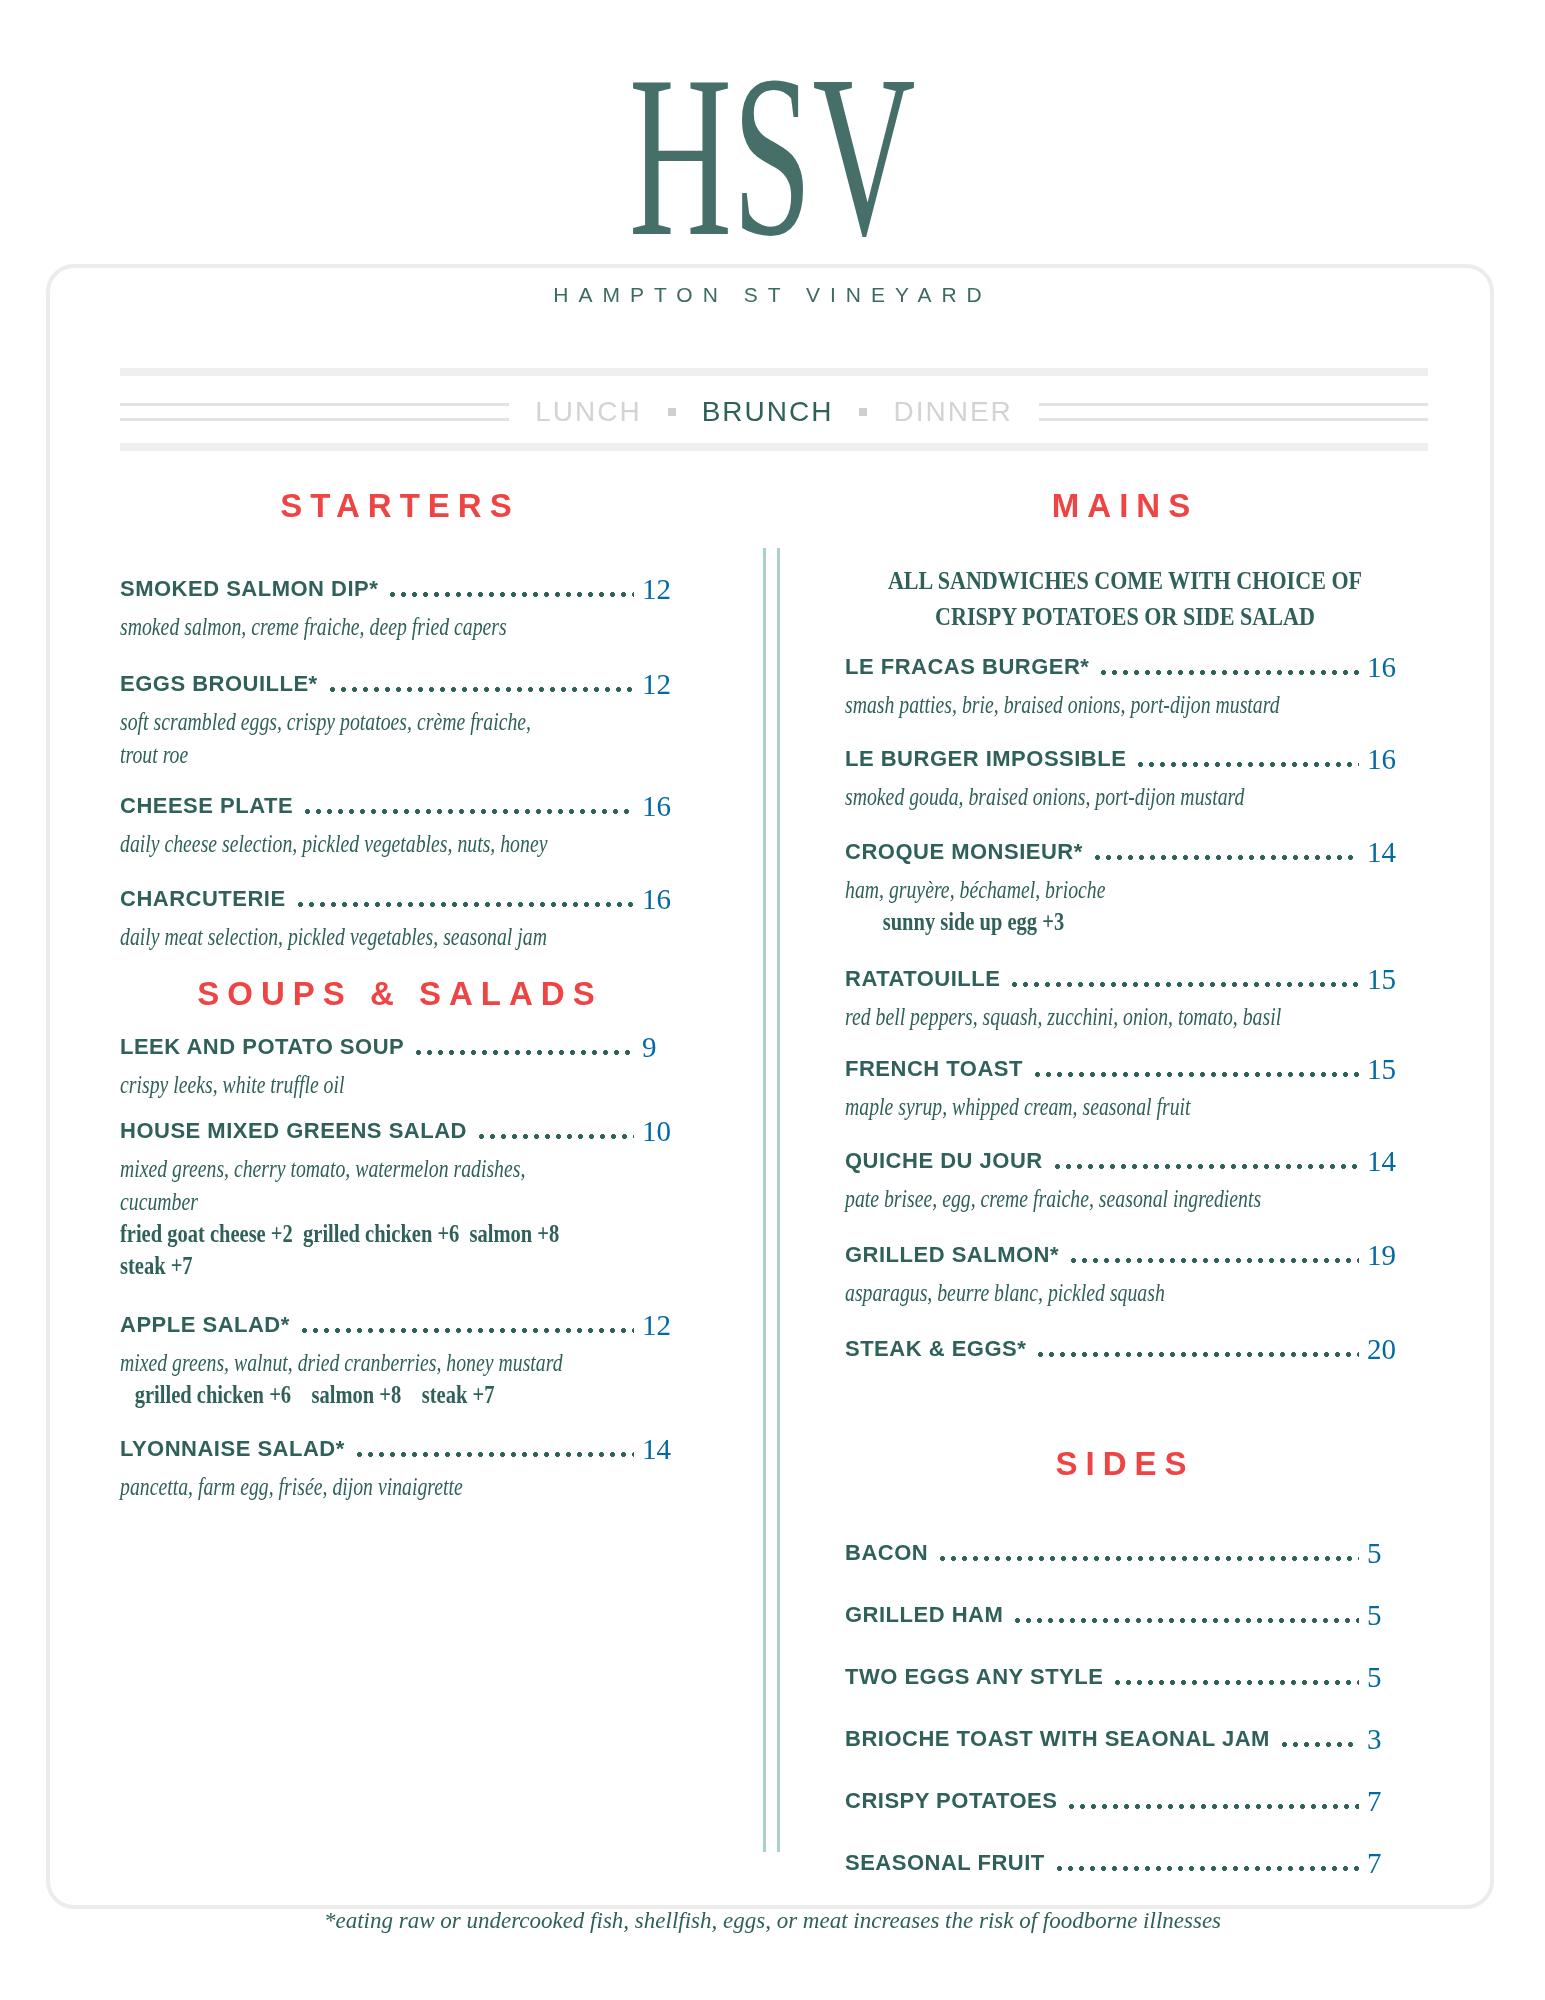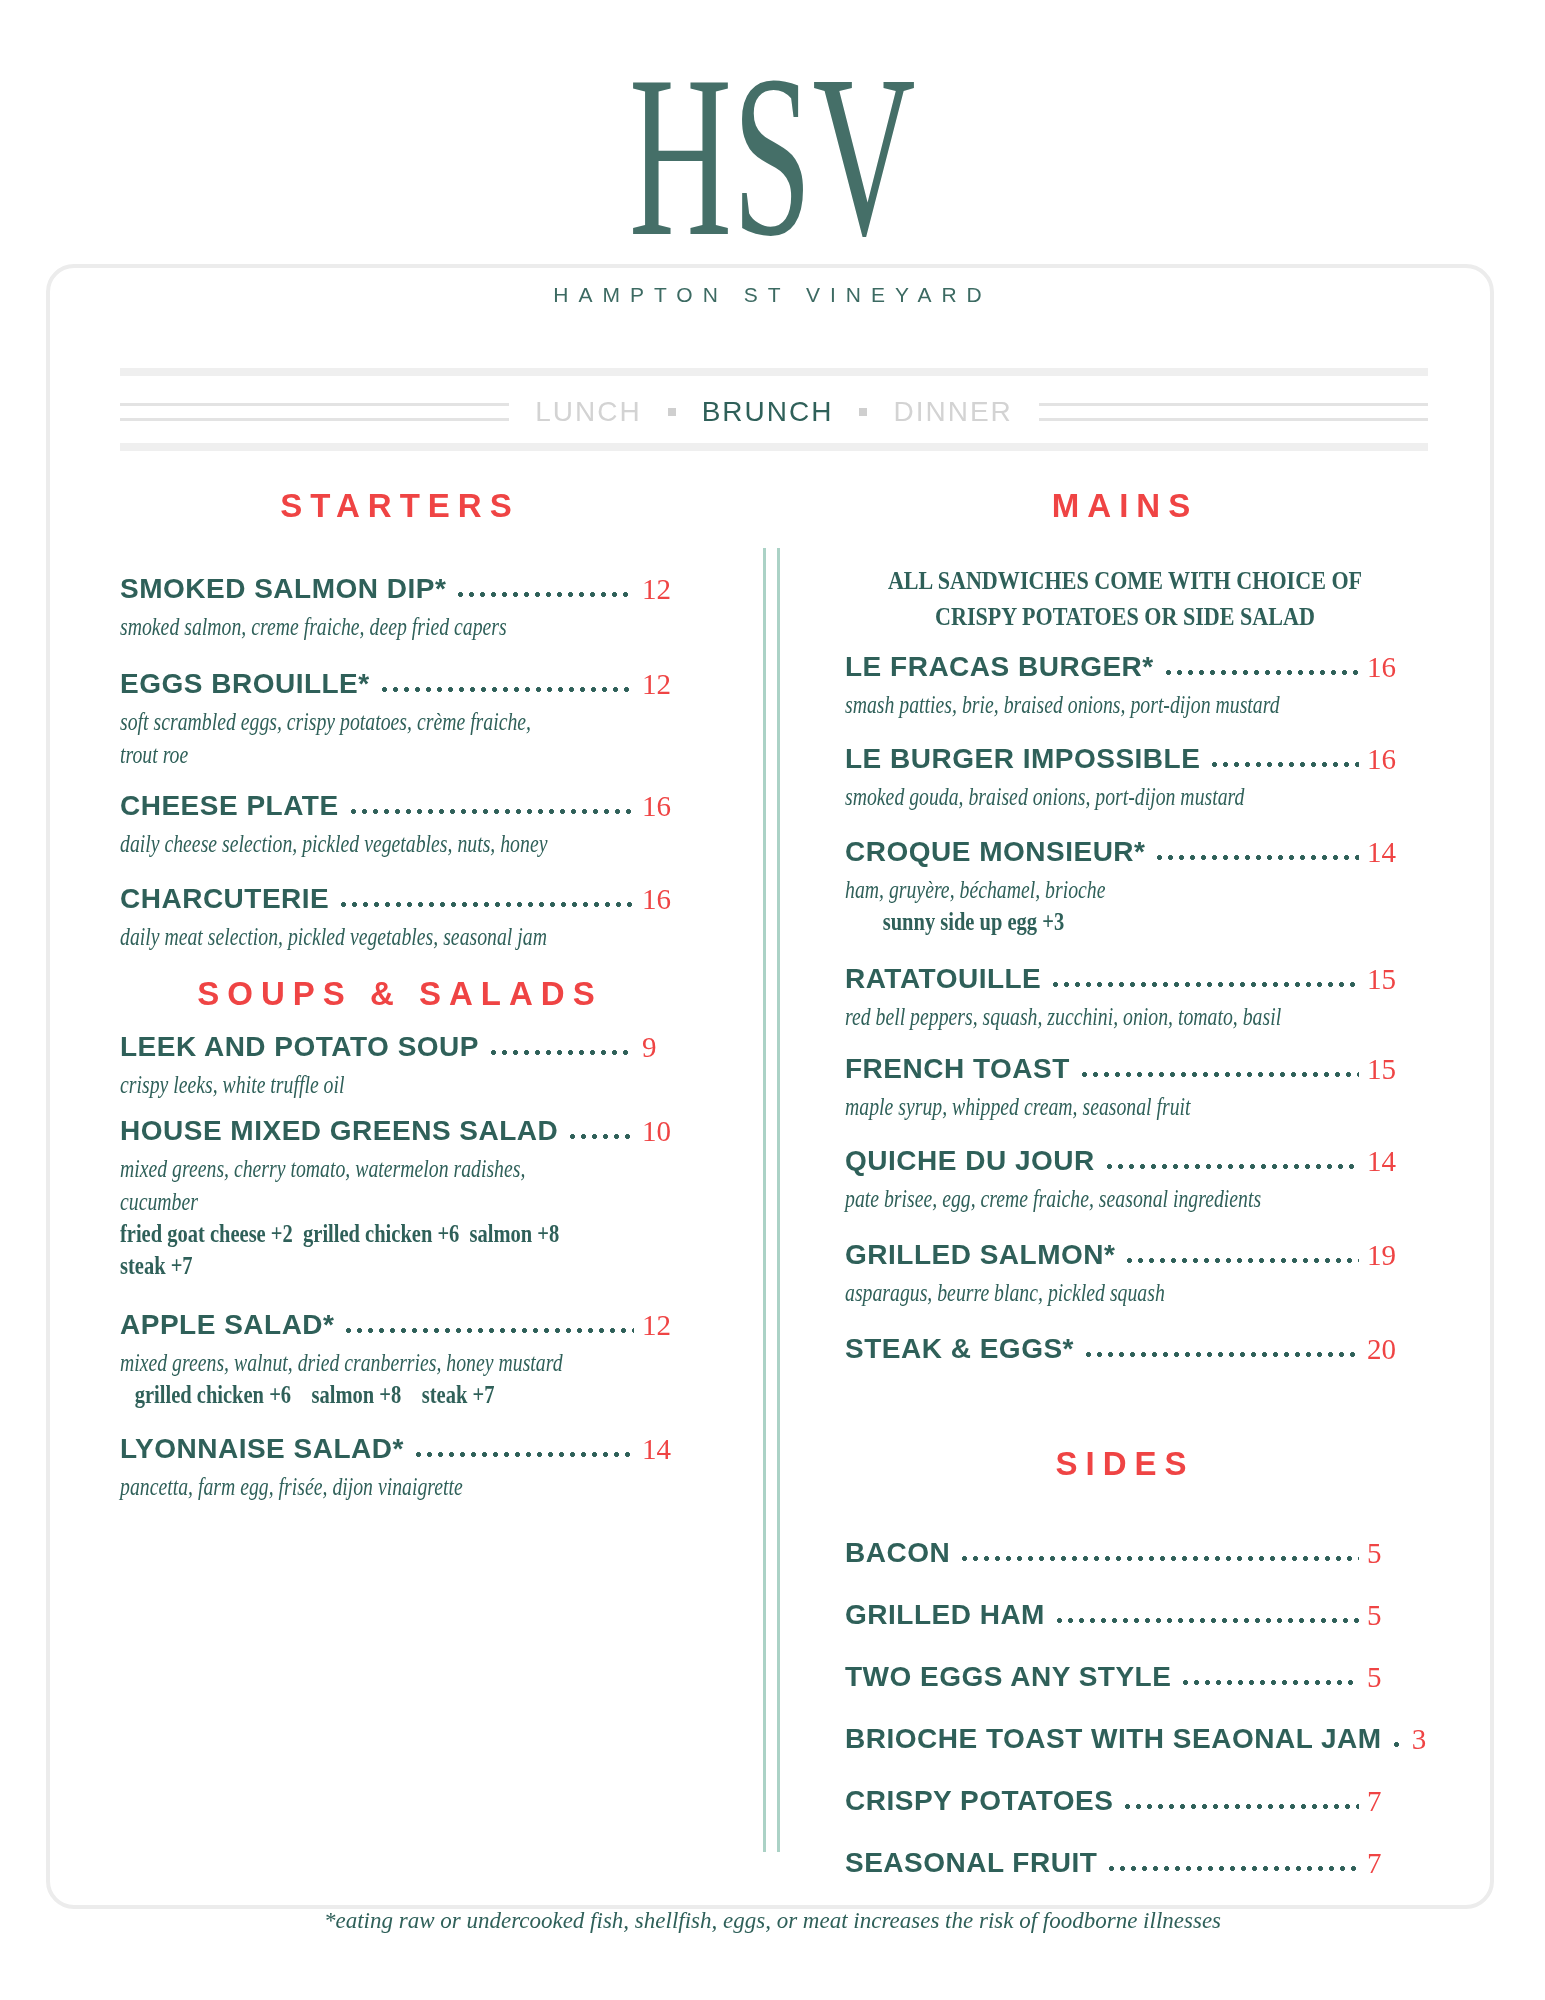--- a/index.html
+++ b/index.html
@@ -33,26 +33,26 @@
   .col{position:absolute;top:0;height:2000px;}
   .col.left{left:120px;width:560px;}
   .col.right{left:845px;width:560px;}
   .vdivider{position:absolute;left:763px;top:548px;width:11px;height:1304px;
             border-left:3px solid #abd2c6;border-right:3px solid #abd2c6;}
 
   .sechead{position:absolute;left:0;width:100%;margin:0;text-align:center;
            font-size:33px;font-weight:700;letter-spacing:8px;color:#ef4444;line-height:40px;}
   .item{position:absolute;left:0;width:100%;}
   .row{display:flex;align-items:flex-end;height:34px;}
-  .iname{white-space:nowrap;font-size:28px;font-weight:700;letter-spacing:0.5px;
+  .iname{white-space:nowrap;font-size:22px;font-weight:700;letter-spacing:0.5px;
          line-height:34px;color:#2f6059;flex:0 0 auto;}
   .dots{flex:1 1 12px;min-width:12px;height:34px;margin:0 8px 0 10px;
         background-image:radial-gradient(circle at 2.5px 2.5px,#2f6059 2.2px,rgba(0,0,0,0) 2.8px);
         background-size:11px 6px;background-repeat:repeat-x;background-position:left 2px bottom 8px;}
-  .price{flex:0 0 38px;font-family:"Liberation Serif",serif;font-size:29px;line-height:34px;color:#ef4444;}
+  .price{flex:0 0 38px;font-family:"Liberation Serif",serif;font-size:29px;line-height:34px;color:#0369a1;}
   .desc{font-family:"Liberation Serif",serif;font-style:italic;font-size:26px;line-height:33px;
         color:#2f6059;white-space:nowrap;transform:scaleX(0.76);transform-origin:0 50%;}
   .desc-wrap{margin-top:4px;}
   .addon{font-family:"Liberation Serif",serif;font-weight:700;font-size:25px;line-height:32px;
          color:#2f6059;white-space:pre;transform:scaleX(0.82);transform-origin:0 50%;}
   .addon.indent-sm{padding-left:18px;}
   .addon.indent-md{padding-left:46px;}
   .note{position:absolute;left:0;width:100%;text-align:center;}
   .note-line{font-family:"Liberation Serif",serif;font-weight:700;font-size:26px;line-height:36px;
              color:#2f6059;white-space:nowrap;transform:scaleX(0.85);transform-origin:50% 50%;}

